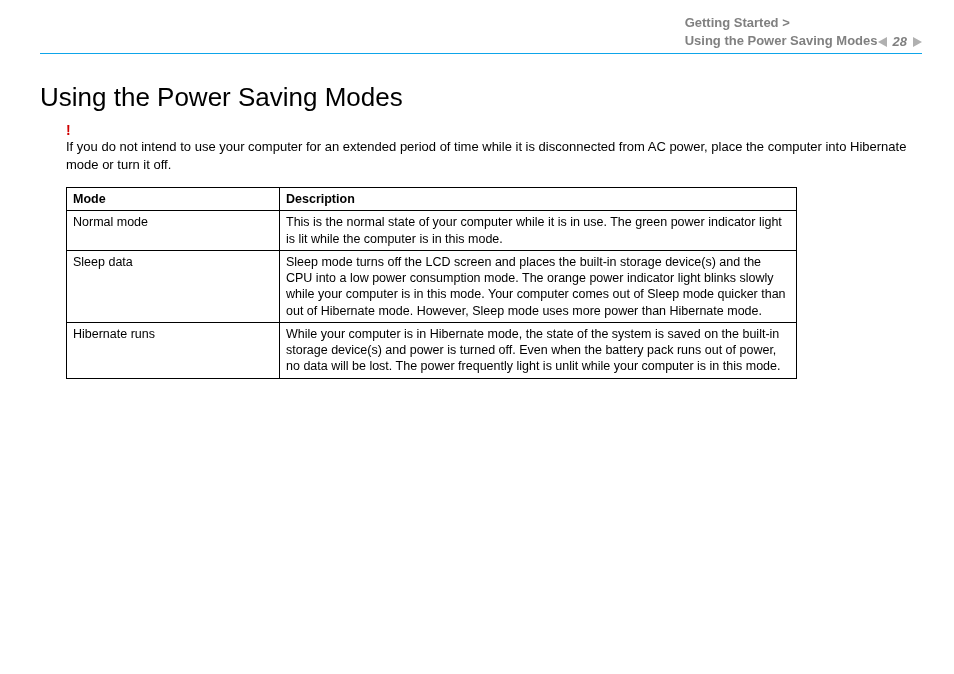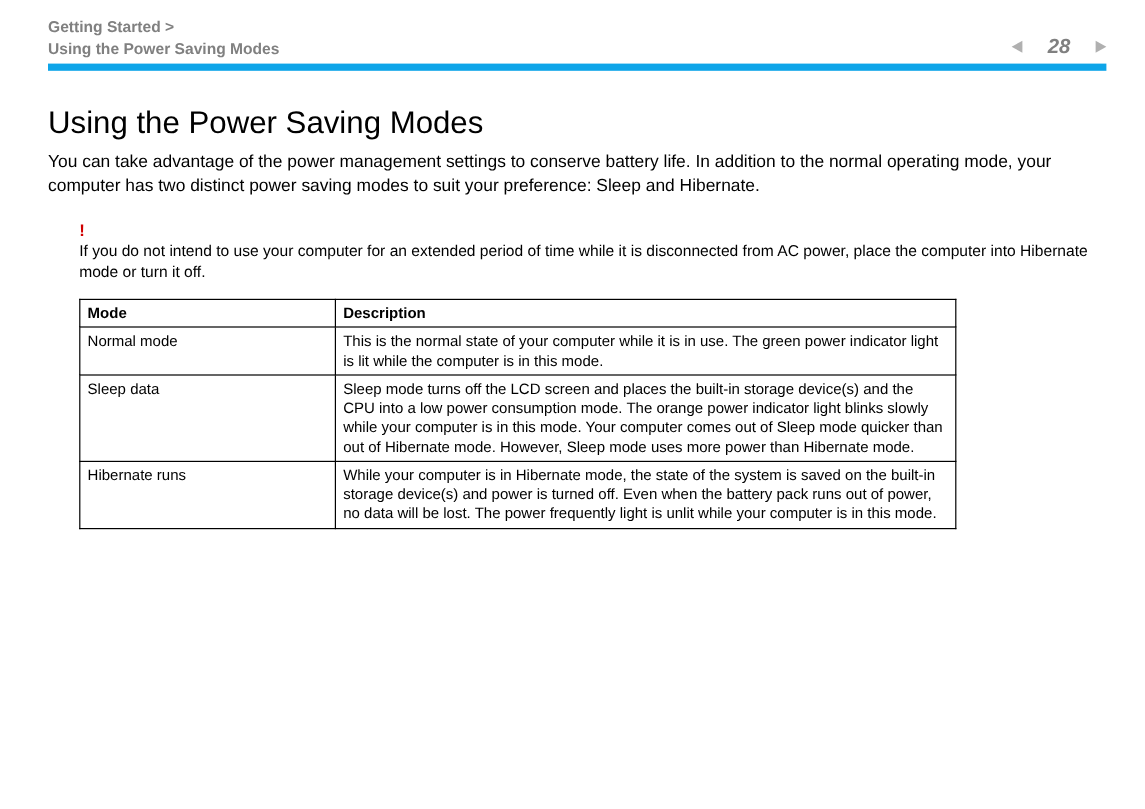--- a/index.html
+++ b/index.html
@@ -13,36 +13,36 @@
   }
   .page {
     position: relative;
     width: 954px;
     height: 674px;
     box-sizing: border-box;
     padding: 14px 32px 20px 40px;
   }
   .header {
     display: flex;
-    justify-content: space-between;
+    justify-content: flex-end;
     align-items: flex-end;
-    border-bottom: 6px solid #0ea5e9;
+    border-bottom: 1px solid #0ea5e9;
     padding-bottom: 4px;
   }
   .breadcrumb {
     font-size: 13px;
     font-weight: bold;
     color: #808080;
     line-height: 1.35;
   }
   .pager {
     display: flex;
     align-items: center;
-    gap: 21px;
-    font-size: 17px;
+    gap: 6px;
+    font-size: 13px;
     font-weight: bold;
     font-style: italic;
     color: #808080;
   }
   .pager .arrow-left,
   .pager .arrow-right {
     width: 0;
     height: 0;
     border-top: 5px solid transparent;
     border-bottom: 5px solid transparent;
@@ -109,21 +109,20 @@
     </div>
     <div class="pager">
       <span class="arrow-left"></span>
       <span>28</span>
       <span class="arrow-right"></span>
     </div>
   </div>
 
   <h1 class="title">Using the Power Saving Modes</h1>
 
-  <p class="intro">You can take advantage of the power management settings to conserve battery life. In addition to the normal operating mode, your computer has two distinct power saving modes to suit your preference: Sleep and Hibernate.</p>
 
   <div class="note-block">
     <span class="bang">!</span>
     <span>If you do not intend to use your computer for an extended period of time while it is disconnected from AC power, place the computer into Hibernate mode or turn it off.</span>
   </div>
 
 
   <table class="modes">
     <thead>
       <tr>

